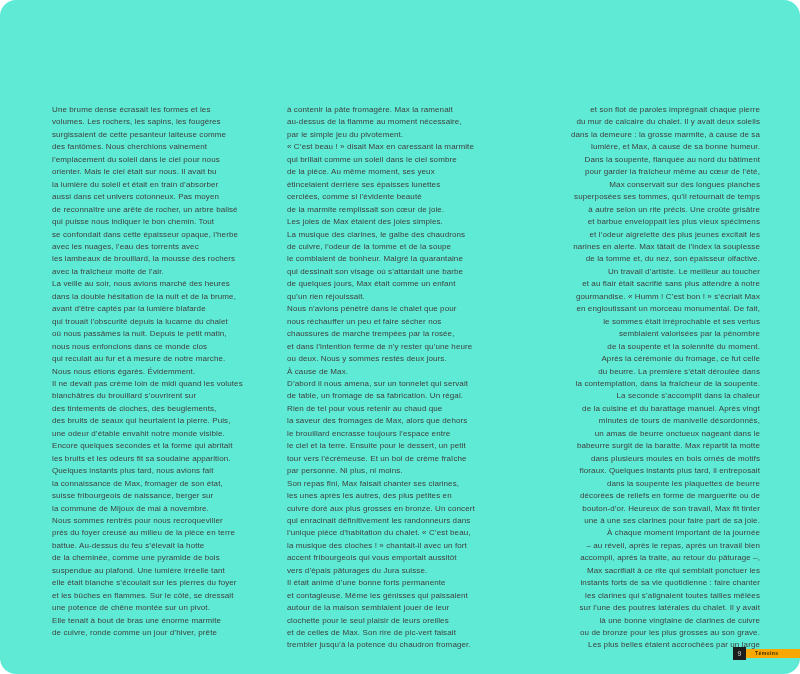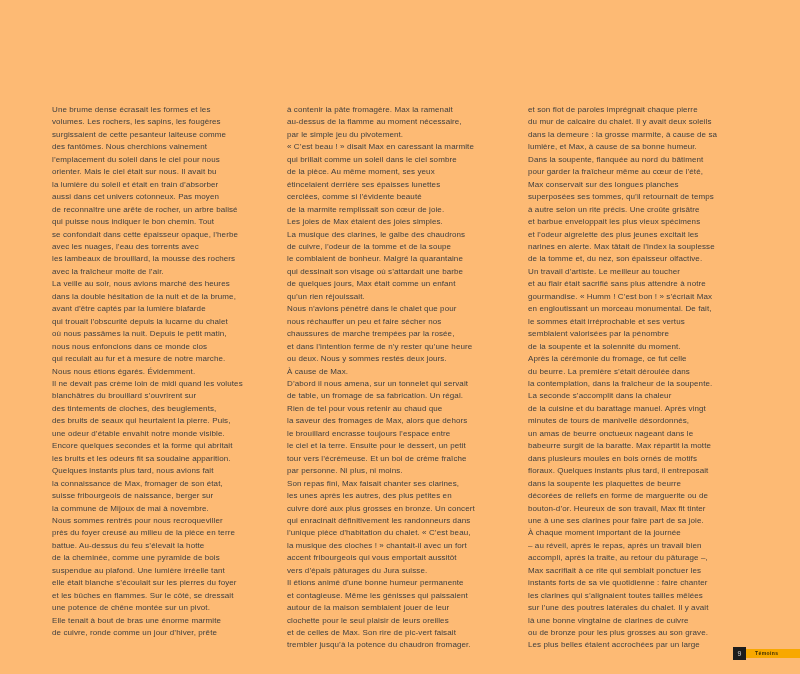--- a/index.html
+++ b/index.html
@@ -5,35 +5,36 @@
   html, body { margin: 0; padding: 0; }
   body {
     width: 800px; height: 674px;
     background: #ffffff;
     overflow: hidden;
     position: relative;
     font-family: "Liberation Sans", "DejaVu Sans", sans-serif;
   }
   .page {
     position: absolute; inset: 0;
-    background: #fdba74;
+    background: #5eead4;
+    border-radius: 16px;
   }
   .col {
     position: absolute;
     top: 104px;
     width: 232px;
     color: #3f3f3f;
     font-size: 8px;
     line-height: 12.45px;
     letter-spacing: 0.1px;
   }
   .col .line { white-space: nowrap; }
   #col1 { left: 52px; }
   #col2 { left: 287px; }
-  #col3 { left: 528px; }
+  #col3 { left: 528px; text-align: right; }
 
   .footer-marker {
     position: absolute;
     left: 733px; top: 646px;
     height: 14px;
     display: flex;
     align-items: center;
   }
   .page-num-box {
     width: 13px; height: 13px;
@@ -143,21 +144,21 @@
       <div class="line">tour vers l’écrémeuse. Et un bol de crème fraîche</div>
       <div class="line">par personne. Ni plus, ni moins.</div>
       <div class="line">Son repas fini, Max faisait chanter ses clarines,</div>
       <div class="line">les unes après les autres, des plus petites en</div>
       <div class="line">cuivre doré aux plus grosses en bronze. Un concert</div>
       <div class="line">qui enracinait définitivement les randonneurs dans</div>
       <div class="line">l’unique pièce d’habitation du chalet. « C’est beau,</div>
       <div class="line">la musique des cloches ! » chantait-il avec un fort</div>
       <div class="line">accent fribourgeois qui vous emportait aussitôt</div>
       <div class="line">vers d’épais pâturages du Jura suisse.</div>
-      <div class="line">Il étions animé d’une bonne humeur permanente</div>
+      <div class="line">Il était animé d’une bonne forts permanente</div>
       <div class="line">et contagieuse. Même les génisses qui paissaient</div>
       <div class="line">autour de la maison semblaient jouer de leur</div>
       <div class="line">clochette pour le seul plaisir de leurs oreilles</div>
       <div class="line">et de celles de Max. Son rire de pic-vert faisait</div>
       <div class="line">trembler jusqu’à la potence du chaudron fromager.</div>
     </div>
 
   <div class="col" id="col3">
       <div class="line">et son flot de paroles imprégnait chaque pierre</div>
       <div class="line">du mur de calcaire du chalet. Il y avait deux soleils</div>

